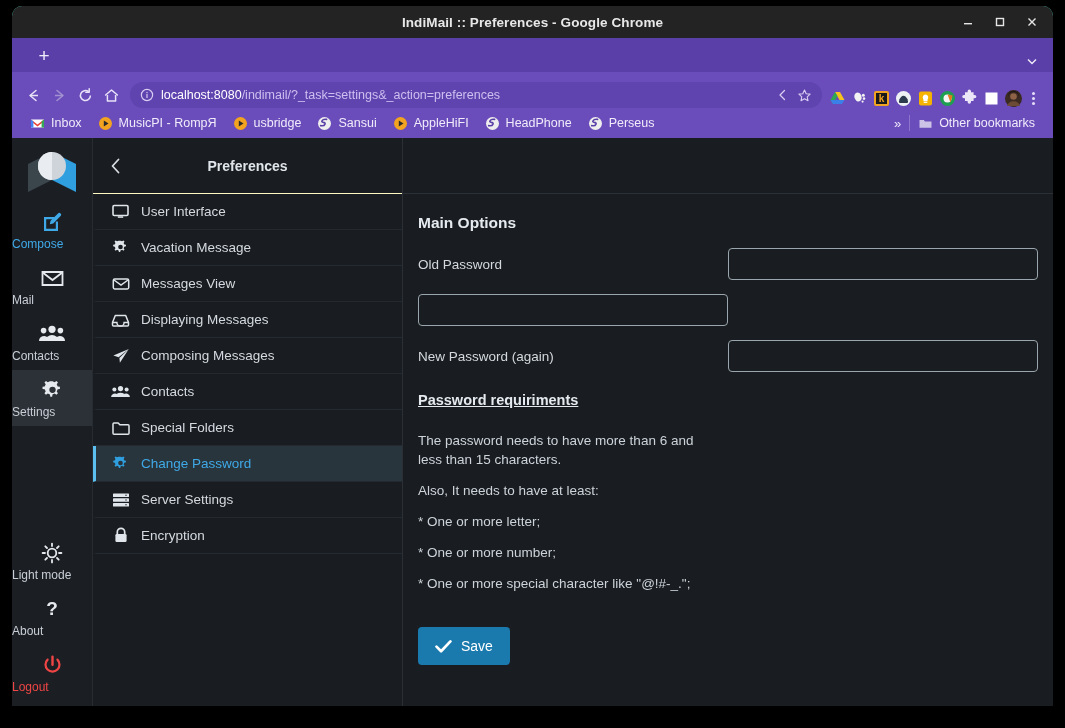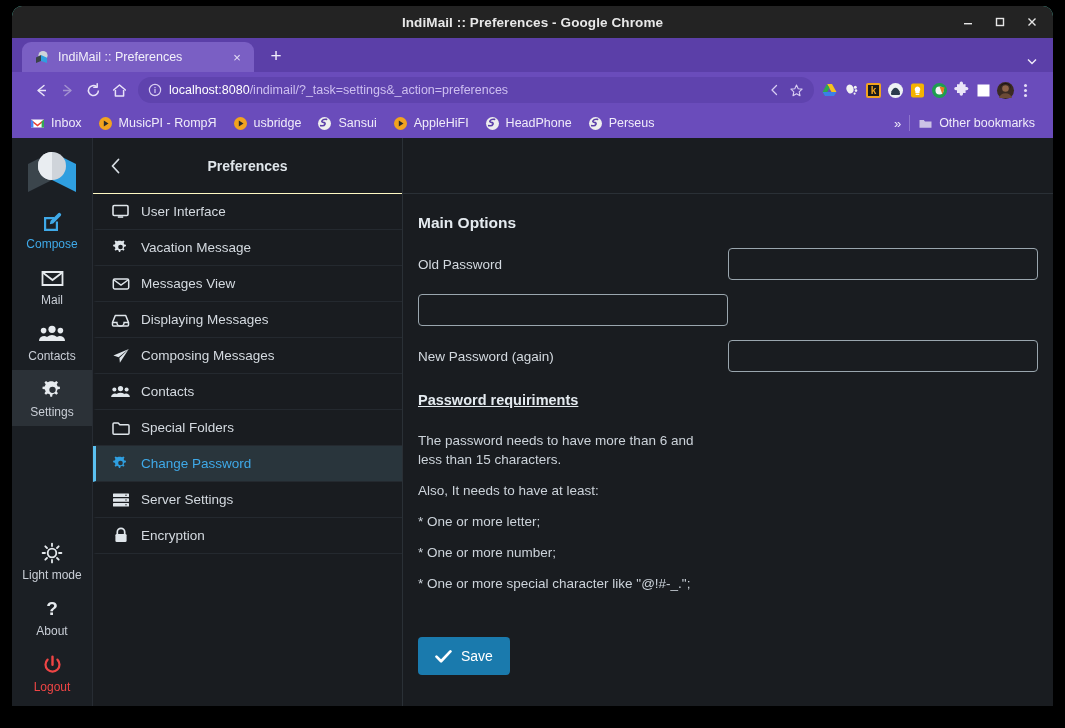--- a/index.html
+++ b/index.html
@@ -65,21 +65,21 @@
     display: flex; align-items: center; justify-content: center;
   }
   .tabstrip-right {
     margin-left: auto; margin-right: 14px; margin-bottom: 4px;
     color: #efecf9; font-size: 12px;
     display: flex; align-items: center;
   }
   
   .toolbar {
     flex: 0 0 36px; background: #6a4cbb;
-    display: flex; align-items: center; gap: 0; padding: 0 16px;
+    display: flex; align-items: flex-end; gap: 0; padding: 0 8px;
   }
   .tbtn {
     width: 26px; height: 26px; display: flex;
     align-items: center; justify-content: center;
     color: #e8e2f8; flex: 0 0 26px;
   }
   .tbtn.dim { color: #a392d0; }
   .omnibox {
     flex: 1; height: 26px; background: #5f43ae;
     border-radius: 13px; display: flex; align-items: center;
@@ -110,21 +110,21 @@
   
   .page { flex: 1; display: flex; background: #191c20; min-height: 0; }
   
   .rail {
     flex: 0 0 80px; background: #1b1f24;
     display: flex; flex-direction: column; align-items: center;
     border-right: 1px solid #272c33;
   }
   .logo { margin-top: 8px; width: 60px; height: 56px; }
   .rail-item {
-    width: 80px; padding: 8px 0 7px; text-align: center;
+    width: 80px; padding: 8px 0 7px; text-align: left;
     color: #c9ced6; font-size: 12px;
   }
   .rail-item .ri-ico {
     display: flex; align-items: center; justify-content: center;
     height: 24px; margin-bottom: 3px;
   }
   .rail-item.accent { color: #3fa9e8; }
   .rail-item.accent .ri-ico svg { fill: #3fa9e8; }
   .rail-item.active { background: #2b3137; }
   .rail-item .ri-ico svg { fill: #e6eaee; }
@@ -177,21 +177,21 @@
     border-radius: 4px; background: transparent;
     color: #e4eaef; font-size: 13px; padding: 0 8px;
     font-family: "Liberation Sans", sans-serif; outline: none;
   }
   .req-title {
     color: #e4eaef; font-size: 14.5px; font-weight: bold;
     margin-top: 20px; margin-bottom: 23px; text-decoration: underline;
   }
   .req-p { color: #ccd3da; font-size: 13.5px; line-height: 19px; margin-bottom: 12px; max-width: 300px; }
   .save-btn {
-    margin-top: 32px; background: #1a7aad; color: #ffffff;
+    margin-top: 22px; background: #1a7aad; color: #ffffff;
     border: none; border-radius: 4px; height: 38px; padding: 0 17px;
     display: inline-flex; align-items: center; gap: 9px;
     font-size: 14px; font-family: "Liberation Sans", sans-serif;
   }
   .save-btn svg { fill: #ffffff; }
 </style>
 </head>
 <body>
 
 <div class="window">
@@ -211,31 +211,20 @@
       </div>
       <div class="wc">
         <svg width="12" height="12" viewBox="0 0 12 12">
             <path d="M2.5 2.5 L9.5 9.5 M9.5 2.5 L2.5 9.5" stroke="#e6e6e6" stroke-width="1.4" fill="none"></path>
           </svg>
       </div>
     </div>
   </div>
 
   <div class="tabstrip">
-    <div class="tab">
-      <span class="tab-favicon">
-        <svg width="16" height="16" viewBox="0 0 16 16">
-          <circle cx="9" cy="6.5" r="4.6" fill="#cfd4da"></circle>
-          <path d="M2 8.5 L7 6 L7 12 L2 14 Z" fill="#3a4248"></path>
-          <path d="M7 6 L13 8.7 L13 14 L7 12 Z" fill="#2f9fe0"></path>
-        </svg>
-      </span>
-      <span class="tab-title">IndiMail :: Preferences</span>
-      <span class="tab-close">×</span>
-    </div>
     <div class="newtab">+</div>
     <div class="tabstrip-right">
       <svg width="14" height="14" viewBox="0 0 14 14">
           <path d="M3 5.5 L7 9.5 L11 5.5" stroke="#efecf9" stroke-width="1.4" fill="none"></path>
         </svg>
     </div>
   </div>
 
   <div class="toolbar">
     <div class="tbtn">

